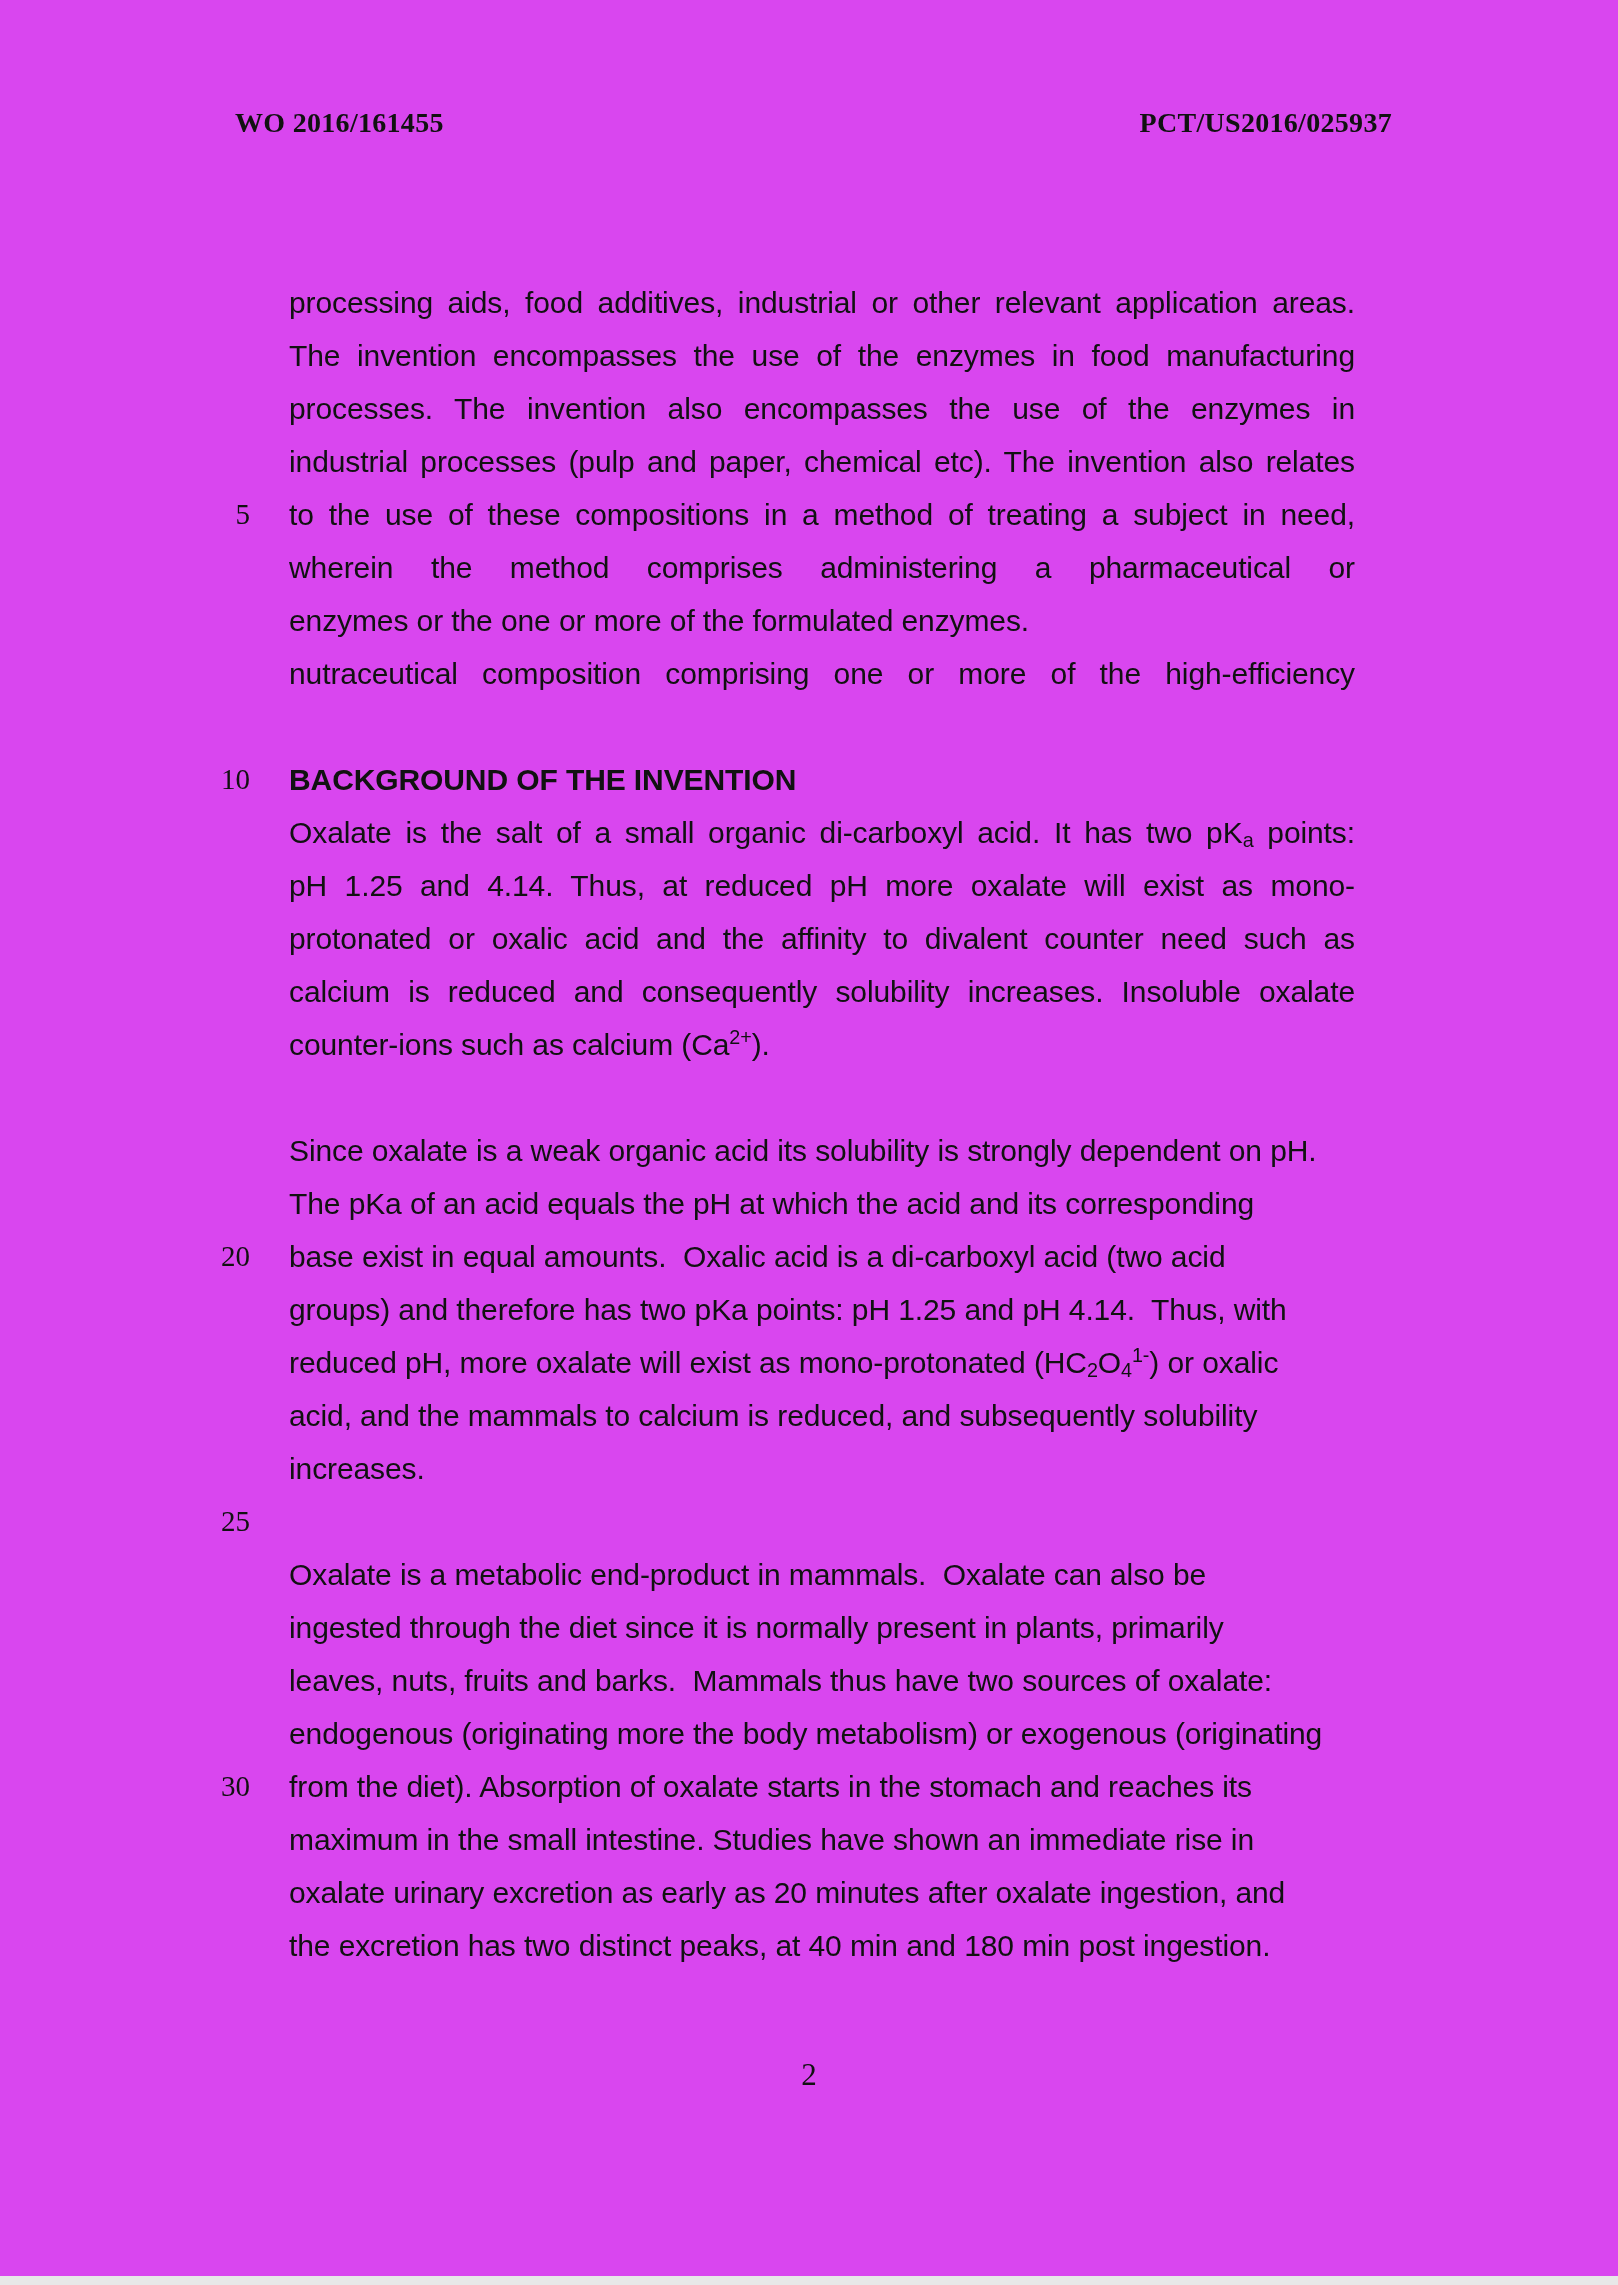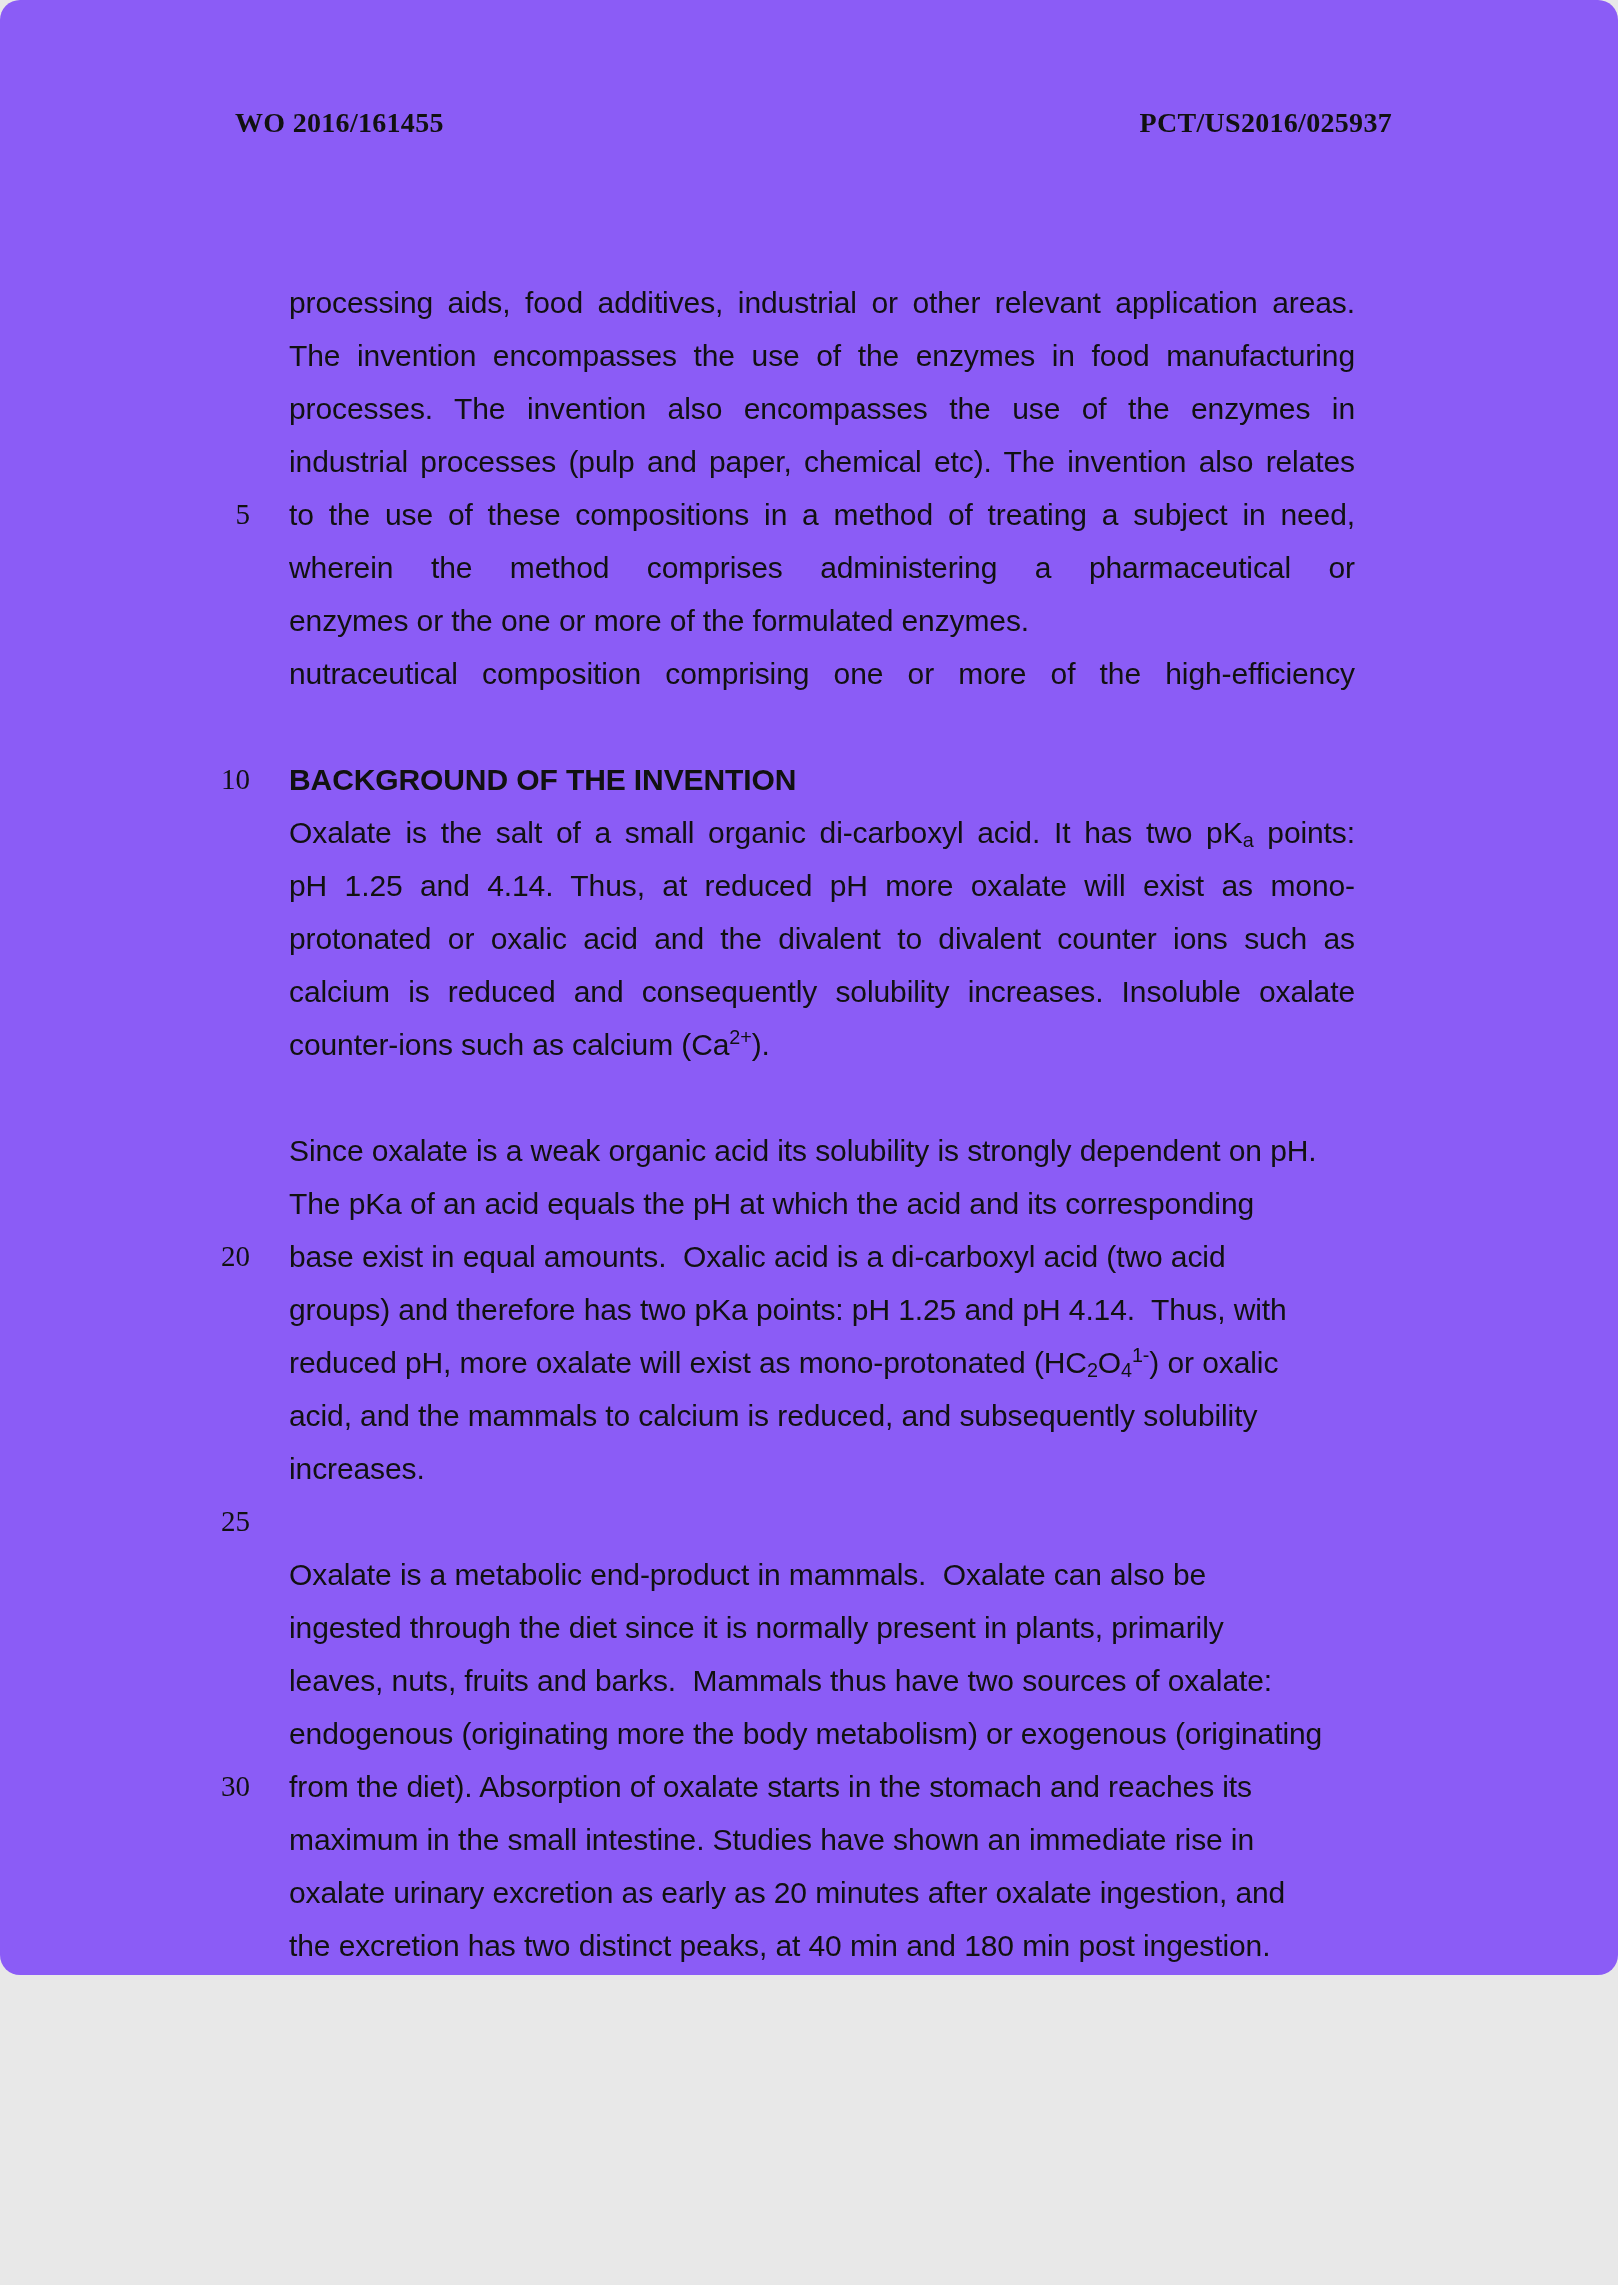--- a/index.html
+++ b/index.html
@@ -3,26 +3,25 @@
 <meta charset="utf-8">
 <style>
   html, body {
     margin: 0;
     padding: 0;
     background: #e8e8e8;
   }
   .page {
     position: relative;
     width: 1618px;
-    height: 1975px;
-    background: #8b5cf6;
+    height: 2276px;
+    background: #d946ef;
     overflow: hidden;
     color: #111111;
     font-family: "Liberation Sans", "DejaVu Sans", sans-serif;
-    border-radius: 20px;
   }
   .page-header {
     position: absolute;
     top: 106px;
     left: 235px;
     width: 1157px; 
     display: flex;
     justify-content: space-between;
     font-family: "Liberation Serif", "DejaVu Serif", serif;
     font-weight: bold;
@@ -146,21 +145,21 @@
       <div class="line style-justify">
         <span class="line-num"></span>
         <span class="line-text">Oxalate is the salt of a small organic di-carboxyl acid. It has two pK<sub>a</sub> points:</span>
       </div>
       <div class="line style-justify">
         <span class="line-num"></span>
         <span class="line-text">pH 1.25 and 4.14. Thus, at reduced pH more oxalate will exist as mono-</span>
       </div>
       <div class="line style-justify">
         <span class="line-num"></span>
-        <span class="line-text">protonated or oxalic acid and the divalent to divalent counter ions such as</span>
+        <span class="line-text">protonated or oxalic acid and the affinity to divalent counter need such as</span>
       </div>
       <div class="line style-justify">
         <span class="line-num"></span>
         <span class="line-text">calcium is reduced and consequently solubility increases. Insoluble oxalate</span>
       </div>
       <div class="line style-left">
         <span class="line-num"></span>
         <span class="line-text">counter-ions such as calcium (Ca<sup>2+</sup>).</span>
       </div>
       <div class="line style-blank">

